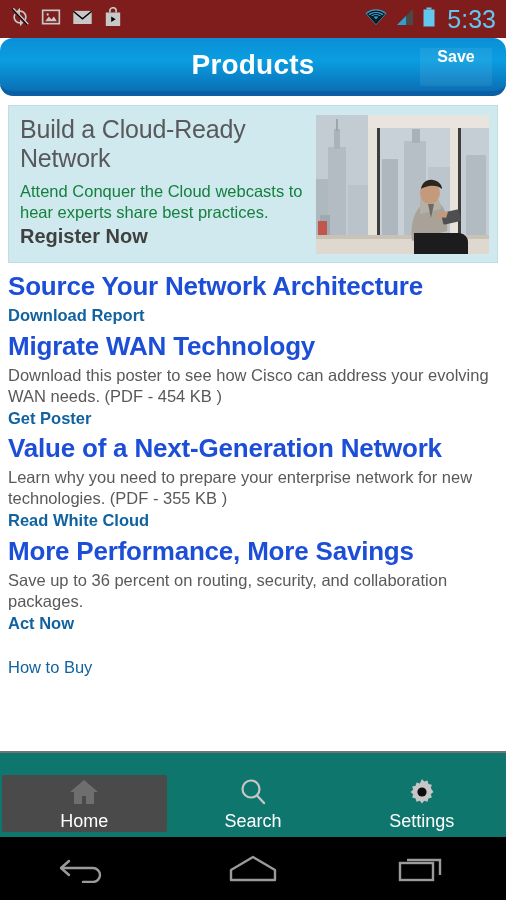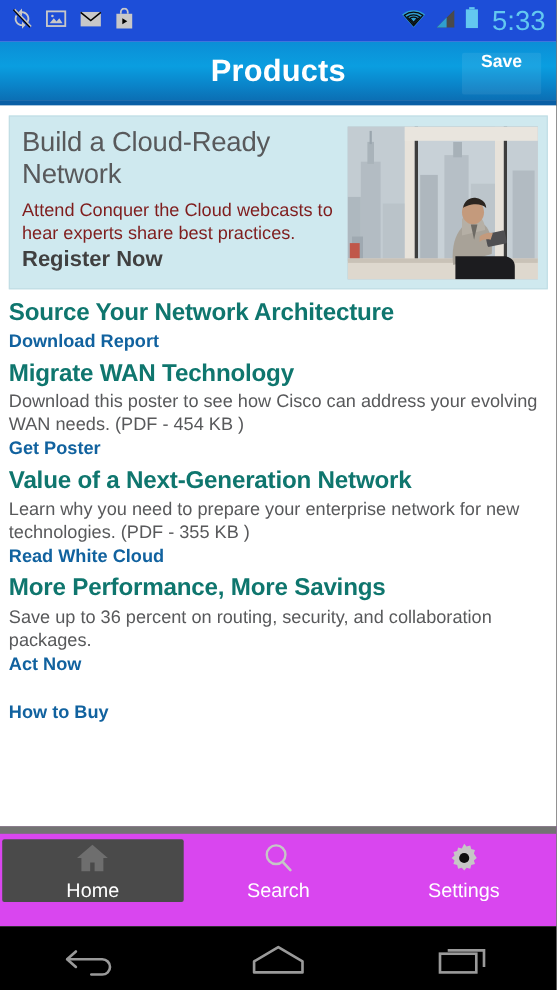--- a/index.html
+++ b/index.html
@@ -14,21 +14,21 @@
     position: relative;
     width: 506px;
     height: 900px;
     overflow: hidden;
     background: #ffffff;
   }
 
   
   .statusbar {
     height: 38px;
-    background: #1d4ed8;
+    background: #7f1d1d;
     display: flex;
     align-items: center;
     padding: 0 10px;
     box-sizing: border-box;
     justify-content: space-between;
   }
   .status-left {
     display: flex;
     align-items: center;
     gap: 11px;
@@ -52,20 +52,21 @@
   
   .appbar {
     position: relative;
     height: 58px;
     background: linear-gradient(to bottom, #0b8ed6 0%, #0a9ee0 42%, #0a86cb 72%, #0b6fb4 100%);
     display: flex;
     align-items: center;
     justify-content: center;
     border-bottom: 5px solid #0a5fa5;
     box-sizing: border-box;
+    border-radius: 13px;
   }
   .appbar-title {
     color: #ffffff;
     font-size: 28px;
     font-weight: bold;
     letter-spacing: 0.2px;
   }
   .save-btn {
     position: absolute;
     right: 14px;
@@ -109,21 +110,21 @@
   }
   .promo-title {
     font-size: 25px;
     font-weight: normal;
     color: #58595b;
     line-height: 1.17;
     letter-spacing: -0.2px;
   }
   .promo-body {
     font-size: 16.5px;
-    color: #7f1d1d;
+    color: #15803d;
     line-height: 1.28;
     margin-top: 7px;
   }
   .promo-link {
     font-size: 20px;
     font-weight: bold;
     color: #404040;
     margin-top: 2px;
   }
   .promo-photo {
@@ -136,54 +137,54 @@
     background: #b8c6cc;
   }
   .promo-photo svg { display: block; }
 
   
   .articles {
     padding: 8px 8px 0 8px;
   }
   .art { margin-bottom: 4px; }
   .art-title {
-    font-size: 22px;
+    font-size: 26px;
     font-weight: bold;
-    color: #0f766e;
+    color: #1d4ed8;
     line-height: 1.2;
     letter-spacing: -0.2px;
     margin-bottom: 3px;
   }
   .art-desc {
     font-size: 16.5px;
     color: #58595b;
     line-height: 1.27;
   }
   .art-link {
     font-size: 16.5px;
     font-weight: bold;
     color: #11629f;
     line-height: 1.3;
     margin-top: 1px;
   }
   .howtobuy {
     font-size: 16.5px;
-    font-weight: bold;
+    font-weight: normal;
     color: #11629f;
     padding: 0 8px;
     margin-top: 24px;
   }
 
   
   .tabbar {
     height: 84px;
-    background: #d946ef;
-    display: flex;
-    align-items: flex-start;
-    border-top: 7px solid #737373;
+    background: #0f766e;
+    display: flex;
+    align-items: flex-end;
+    border-top: 2px solid #737373;
   }
   .tab {
     flex: 1;
     display: flex;
     flex-direction: column;
     align-items: center;
     justify-content: center;
     gap: 3px;
     margin: 5px 2px;
     border-radius: 2px;

